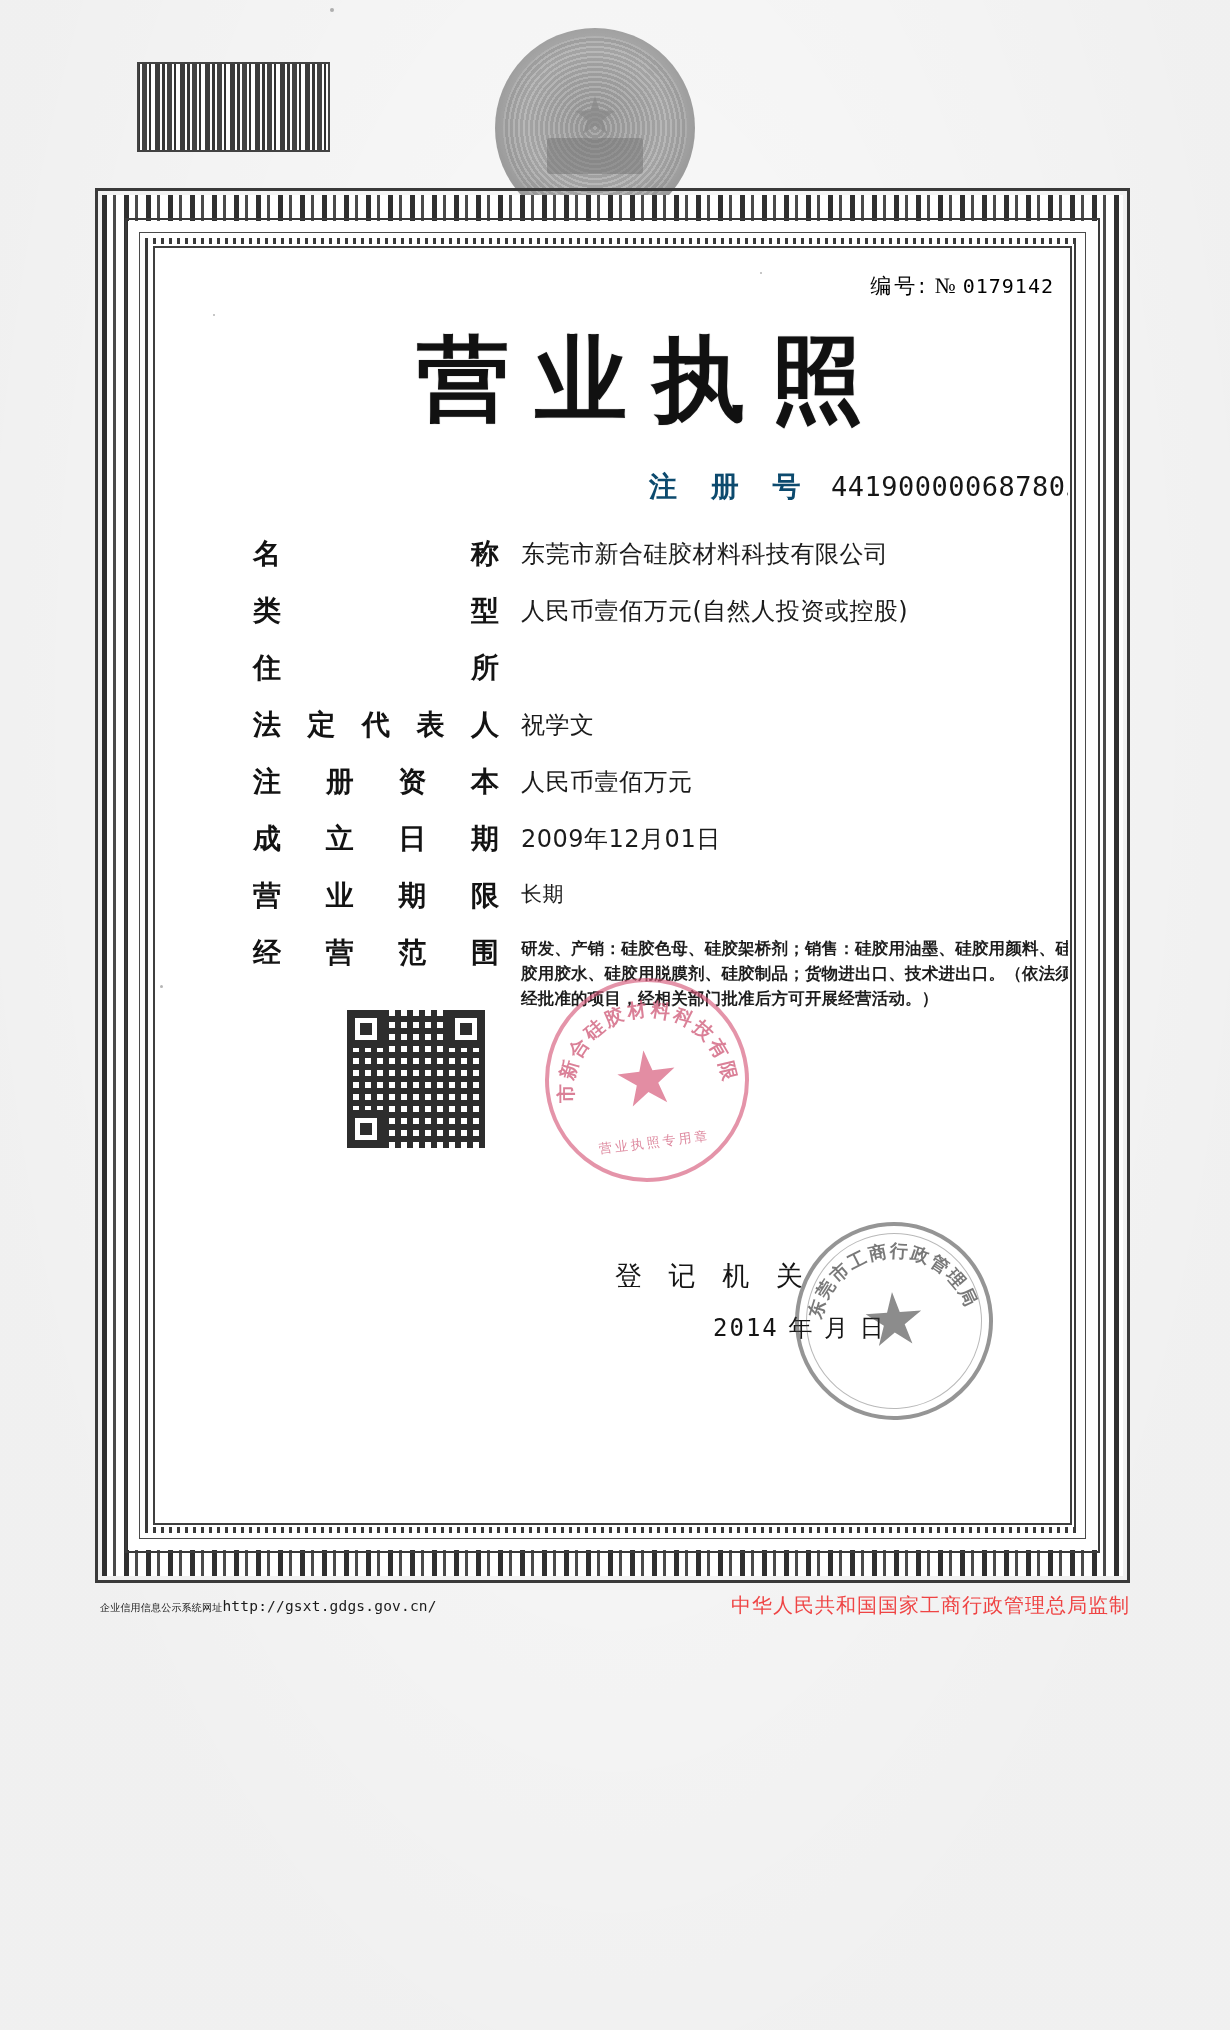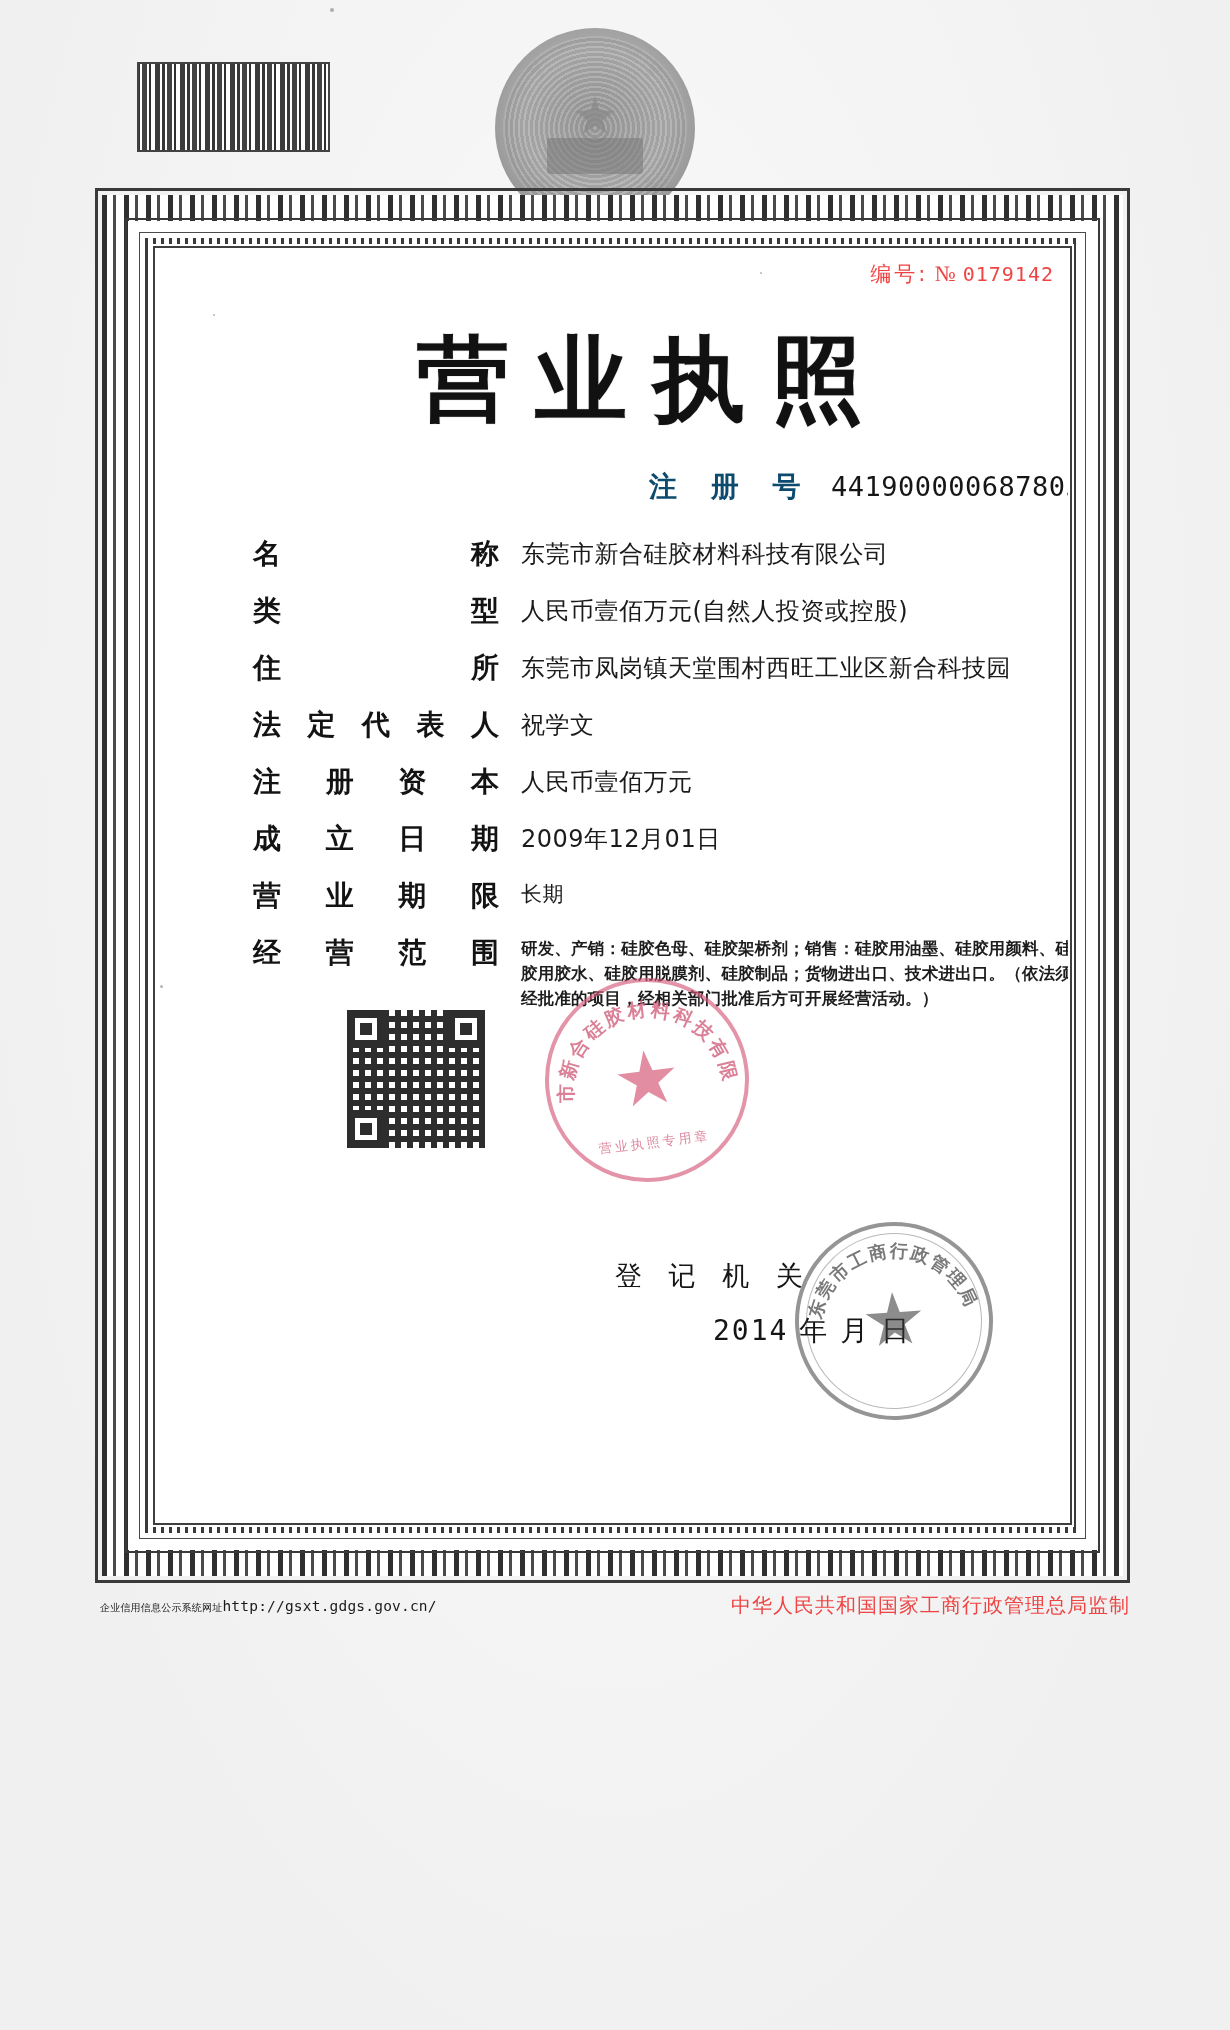--- a/index.html
+++ b/index.html
@@ -170,24 +170,24 @@
   #content {
     position: absolute;
     inset: 62px;
     overflow: hidden;
   }
 
   
   #serial {
     position: absolute;
     right: 14px;
-    top: 10px;
+    top: 22px;
     font-size: 21px;
     letter-spacing: 1px;
-    color: #ef4444;
+    color: #000000;
     white-space: nowrap;
     font-family: "Liberation Serif", serif;
   }
   #serial .serial-label {
     font-family: "DejaVu Sans", sans-serif;
     font-size: 21px;
     letter-spacing: 3px;
   }
   #serial .serial-no-mark {
     font-family: "Liberation Serif", serif;
@@ -388,21 +388,21 @@
     font-weight: normal;
     font-size: 27px;
     letter-spacing: 9px;
     color: #151515;
   }
   #issue-date {
     position: absolute;
     left: 556px;
     top: 1062px;
     font-family: "DejaVu Sans", sans-serif;
-    font-size: 28px;
+    font-size: 24px;
     letter-spacing: 2px;
     color: #151515;
     white-space: nowrap;
   }
   #issue-date .dt-num {
     font-family: "DejaVu Sans Mono", monospace;
   }
 
   
   #seal-gray {
@@ -527,21 +527,20 @@
             <span>型</span>
           </div>
           <div class="field-value">人民币壹佰万元(自然人投资或控股)</div>
         </div>
 
         <div class="field-row">
           <div class="field-label">
             <span>住</span>
             <span>所</span>
           </div>
-          <div class="field-value">东莞市凤岗镇天堂围村西旺工业区新合科技园</div>
         </div>
 
         <div class="field-row">
           <div class="field-label">
             <span>法</span>
             <span>定</span>
             <span>代</span>
             <span>表</span>
             <span>人</span>
           </div>

